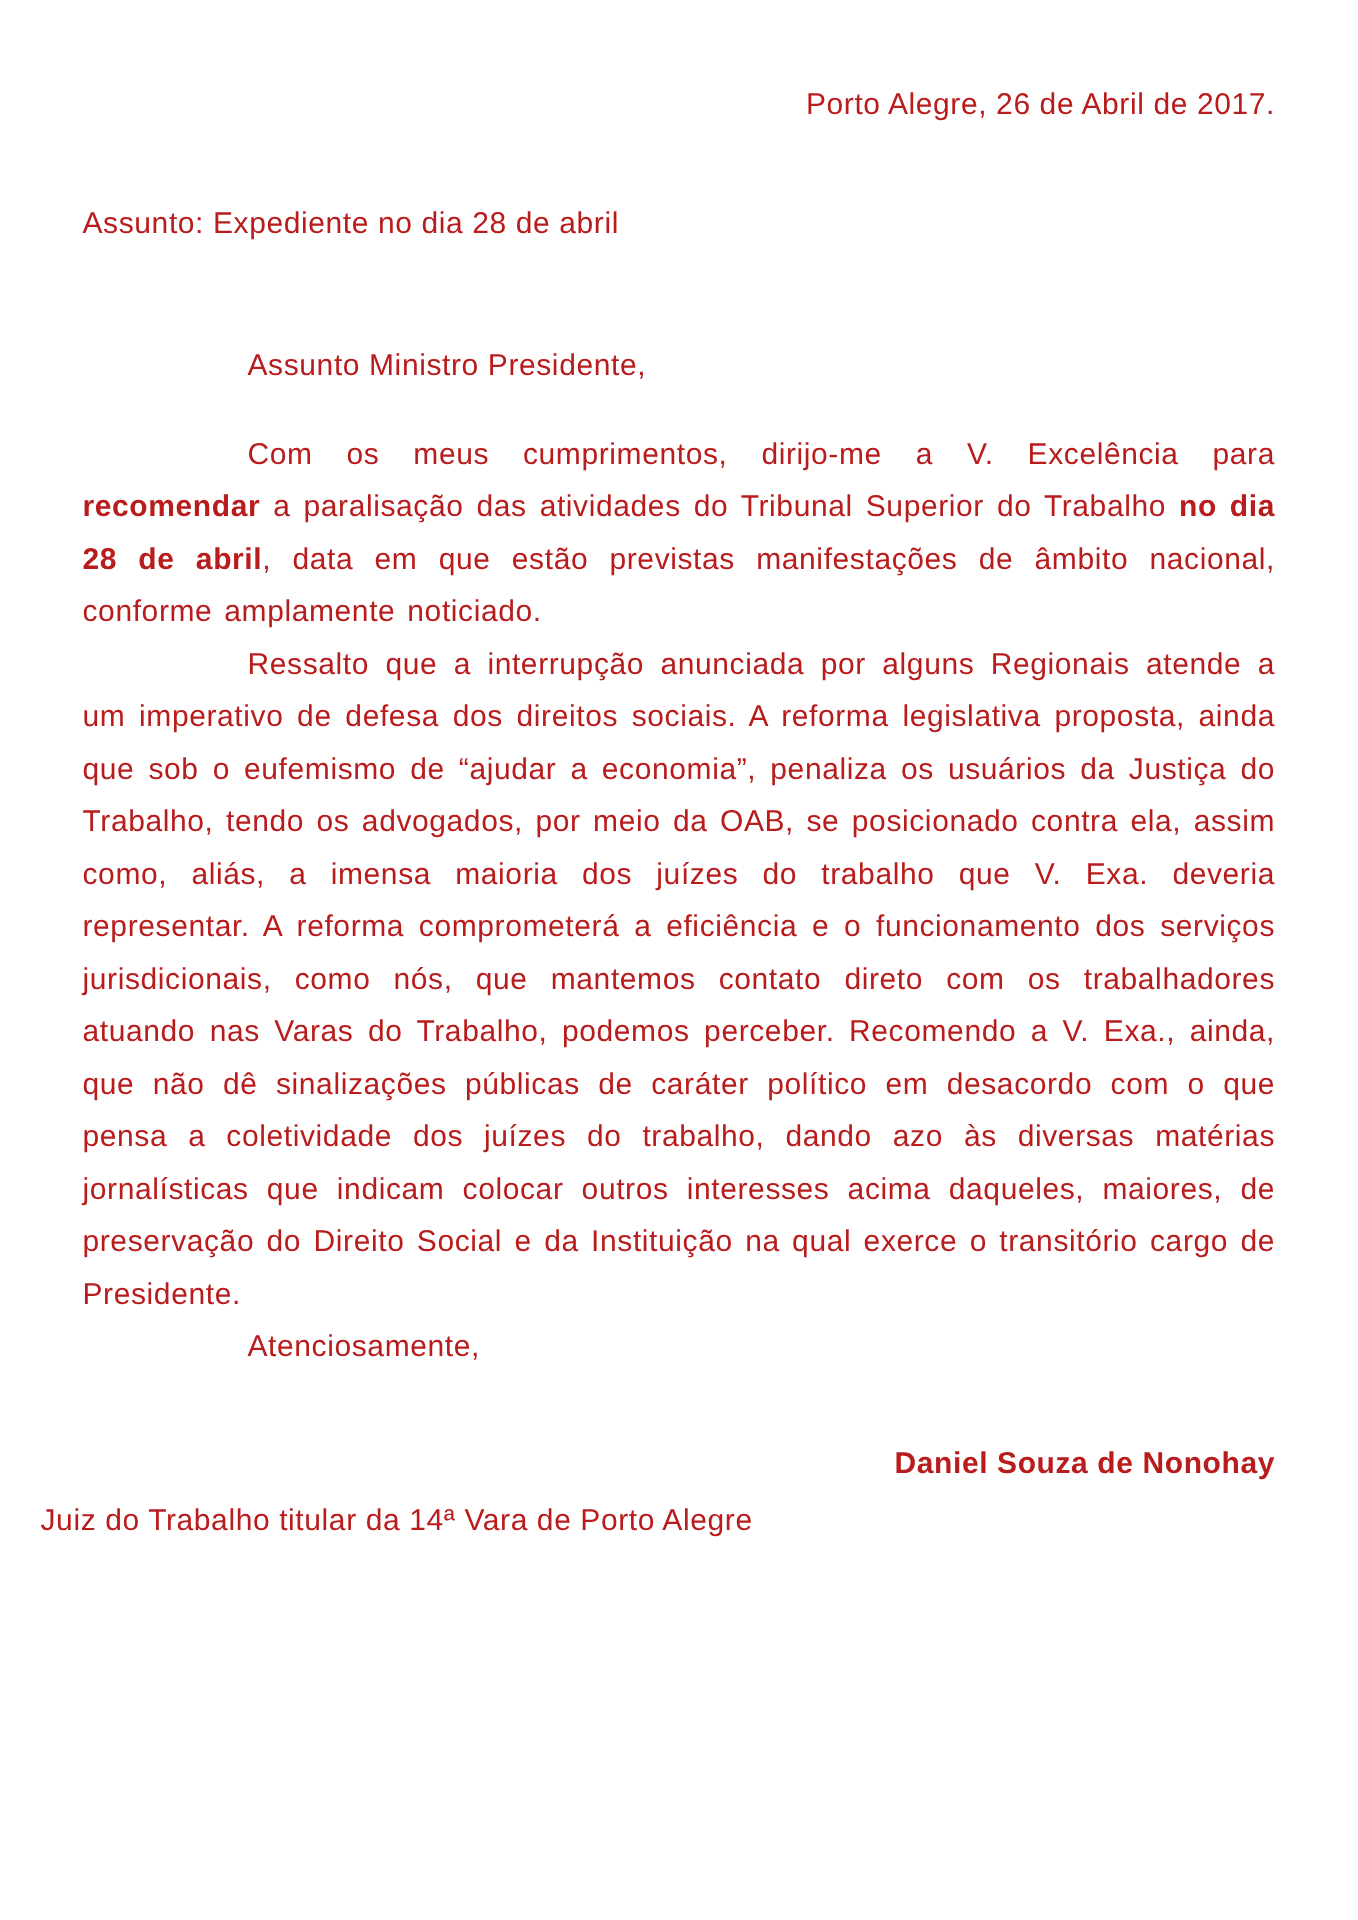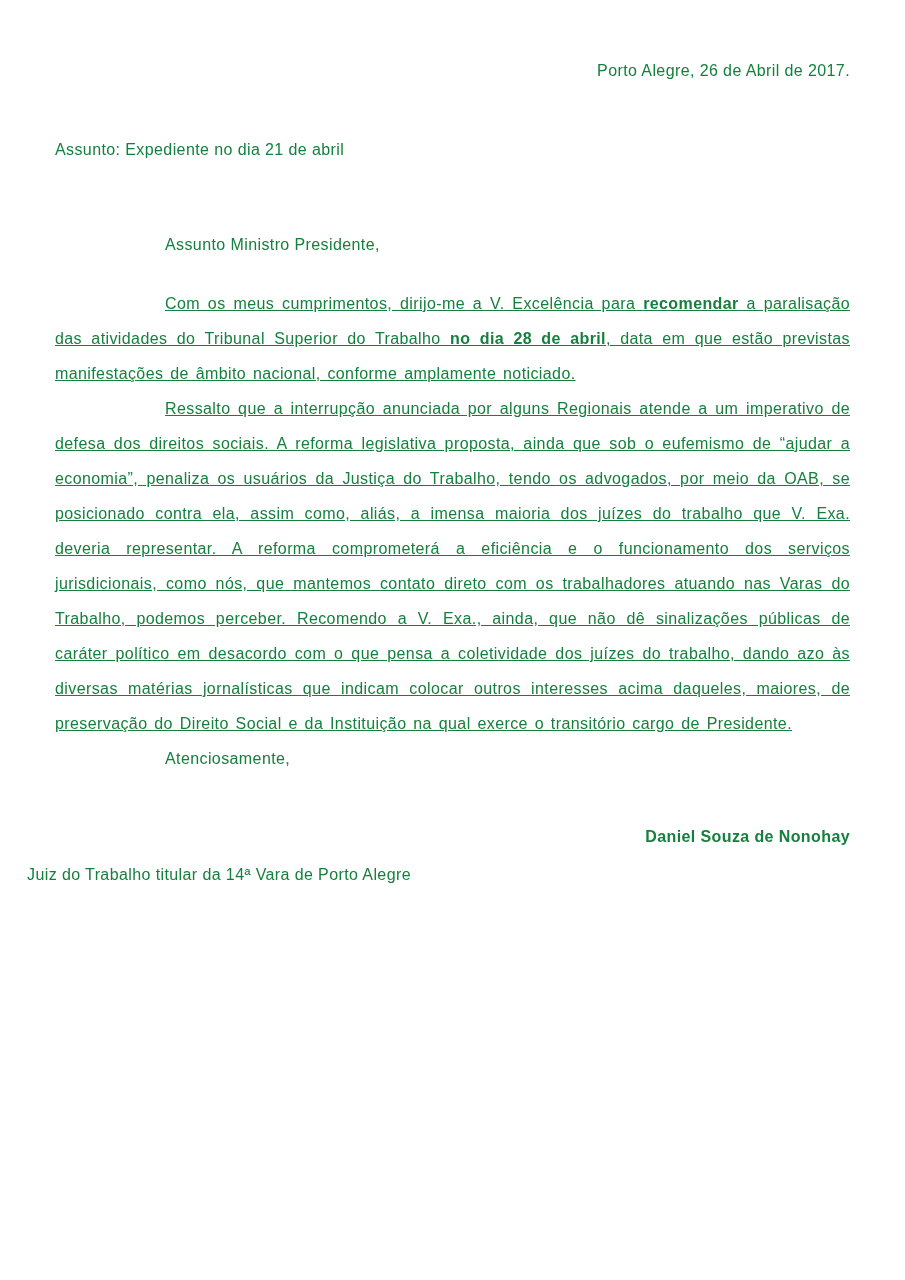--- a/index.html
+++ b/index.html
@@ -7,22 +7,22 @@
     margin: 0;
     padding: 0;
     background: #ffffff;
   }
   .page {
     position: relative;
     width: 905px;
     height: 1280px;
     background: #ffffff;
     font-family: "Liberation Sans", sans-serif;
-    font-size: 16px;
-    color: #15803d;
+    font-size: 20px;
+    color: #b91c1c;
     letter-spacing: 0.4px;
     overflow: hidden;
     box-sizing: border-box;
   }
   .date {
     margin: 53px 55px 0 55px;
     line-height: 35px;
     text-align: right;
   }
   .recipient {
@@ -38,21 +38,20 @@
     margin: 60px 55px 0 55px;
     padding-left: 110px;
     line-height: 35px;
   }
   p.para {
     margin: 0 55px;
     line-height: 35px;
     text-align: justify;
     text-indent: 110px;
     word-spacing: 2px;
-    text-decoration: underline;
   }
   p.para.first {
     margin-top: 24px;
   }
   .b {
     font-weight: bold;
   }
   .closing {
     margin: 0 55px 0 55px;
     padding-left: 110px;
@@ -72,21 +71,21 @@
   }
 </style>
 </head>
 <body>
 
 <div class="page">
 
   <div class="date">Porto Alegre, 26 de Abril de 2017.</div>
 
 
-  <div class="subject">Assunto: Expediente no dia 21 de abril</div>
+  <div class="subject">Assunto: Expediente no dia 28 de abril</div>
 
   <div class="greeting">Assunto Ministro Presidente,</div>
 
   <p class="para first"><span>Com os meus cumprimentos, dirijo-me a V. Excelência para </span><span class="b">recomendar</span><span> a paralisação das atividades do Tribunal Superior do Trabalho </span><span class="b">no dia 28 de abril</span><span>, data em que estão previstas manifestações de âmbito nacional, conforme amplamente noticiado.</span></p>
 
   <p class="para"><span>Ressalto que a interrupção anunciada por alguns Regionais atende a um imperativo de defesa dos direitos sociais. A reforma legislativa proposta, ainda que sob o eufemismo de “ajudar a economia”, penaliza os usuários da Justiça do Trabalho, tendo os advogados, por meio da OAB, se posicionado contra ela, assim como, aliás, a imensa maioria dos juízes do trabalho que V. Exa. deveria representar. A reforma comprometerá a eficiência e o funcionamento dos serviços jurisdicionais, como nós, que mantemos contato direto com os trabalhadores atuando nas Varas do Trabalho, podemos perceber. Recomendo a V. Exa., ainda, que não dê sinalizações públicas de caráter político em desacordo com o que pensa a coletividade dos juízes do trabalho, dando azo às diversas matérias jornalísticas que indicam colocar outros interesses acima daqueles, maiores, de preservação do Direito Social e da Instituição na qual exerce o transitório cargo de Presidente.</span></p>
 
   <div class="closing">Atenciosamente,</div>
 
   <div class="sig-name">Daniel Souza de Nonohay</div>

